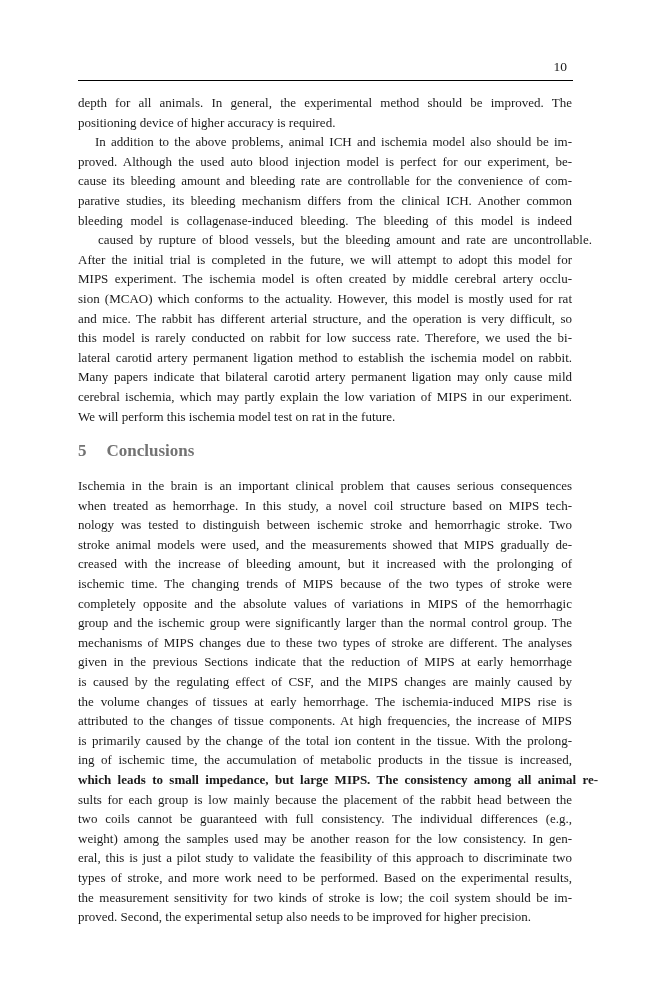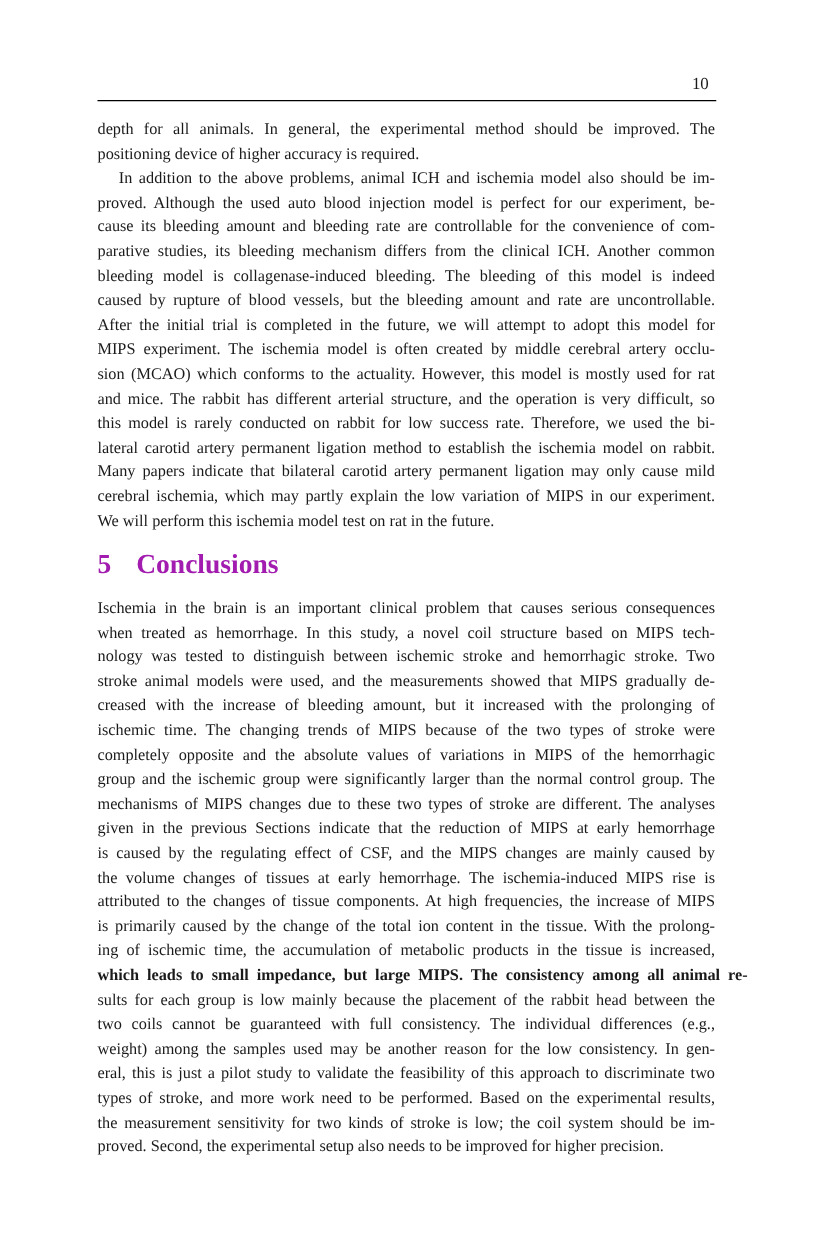--- a/index.html
+++ b/index.html
@@ -43,24 +43,24 @@
   .tline {
     height: 19.6px;
     line-height: 19.6px;
     white-space: nowrap;
     overflow: visible;
   }
   .tline.ind { padding-left: 17px; }
   .lt { white-space: nowrap; }
   .heading {
     margin: 14px 0 14px 0;
-    font-size: 22px;
+    font-size: 17px;
     font-weight: bold;
     line-height: 22px;
-    color: #a21caf;
+    color: #737373;
   }
   .heading .secnum {
     display: inline-block;
     margin-right: 20px;
   }
 </style>
 </head>
 <body>
 
 <div class="sheet">
@@ -71,21 +71,21 @@
     <div class="para">
         <div class="tline"><span class="lt" style="word-spacing: 4.9349px;">depth for all animals. In general, the experimental method should be improved. The</span></div>
         <div class="tline last"><span class="lt">positioning device of higher accuracy is required.</span></div>
       </div>
     <div class="para">
         <div class="tline ind"><span class="lt" style="word-spacing: 2.01562px;">In addition to the above problems, animal ICH and ischemia model also should be im-</span></div>
         <div class="tline"><span class="lt" style="word-spacing: 2.98077px;">proved. Although the used auto blood injection model is perfect for our experiment, be-</span></div>
         <div class="tline"><span class="lt" style="word-spacing: 2.48678px;">cause its bleeding amount and bleeding rate are controllable for the convenience of com-</span></div>
         <div class="tline"><span class="lt" style="word-spacing: 3.15057px;">parative studies, its bleeding mechanism differs from the clinical ICH. Another common</span></div>
         <div class="tline"><span class="lt" style="word-spacing: 4.36506px;">bleeding model is collagenase-induced bleeding. The bleeding of this model is indeed</span></div>
-        <div class="tline"><span class="lt" style="word-spacing: 2.81611px;">caused by rupture of blood vessels, but the bleeding amount and rate are uncontrollable.</span></div>
+        <div class="tline"><span class="lt" style="word-spacing: 2.81611px; margin-left: 20px;">caused by rupture of blood vessels, but the bleeding amount and rate are uncontrollable.</span></div>
         <div class="tline"><span class="lt" style="word-spacing: 2.78223px;">After the initial trial is completed in the future, we will attempt to adopt this model for</span></div>
         <div class="tline"><span class="lt" style="word-spacing: 3.13281px;">MIPS experiment. The ischemia model is often created by middle cerebral artery occlu-</span></div>
         <div class="tline"><span class="lt" style="word-spacing: 1.90848px;">sion (MCAO) which conforms to the actuality. However, this model is mostly used for rat</span></div>
         <div class="tline"><span class="lt" style="word-spacing: 2.25446px;">and mice. The rabbit has different arterial structure, and the operation is very difficult, so</span></div>
         <div class="tline"><span class="lt" style="word-spacing: 2.55313px;">this model is rarely conducted on rabbit for low success rate. Therefore, we used the bi-</span></div>
         <div class="tline"><span class="lt" style="word-spacing: 2.14844px; margin-top: 28px;">lateral carotid artery permanent ligation method to establish the ischemia model on rabbit.</span></div>
         <div class="tline"><span class="lt" style="word-spacing: 2.36068px;">Many papers indicate that bilateral carotid artery permanent ligation may only cause mild</span></div>
         <div class="tline"><span class="lt" style="word-spacing: 1.98197px;">cerebral ischemia, which may partly explain the low variation of MIPS in our experiment.</span></div>
         <div class="tline last"><span class="lt">We will perform this ischemia model test on rat in the future.</span></div>
       </div>

